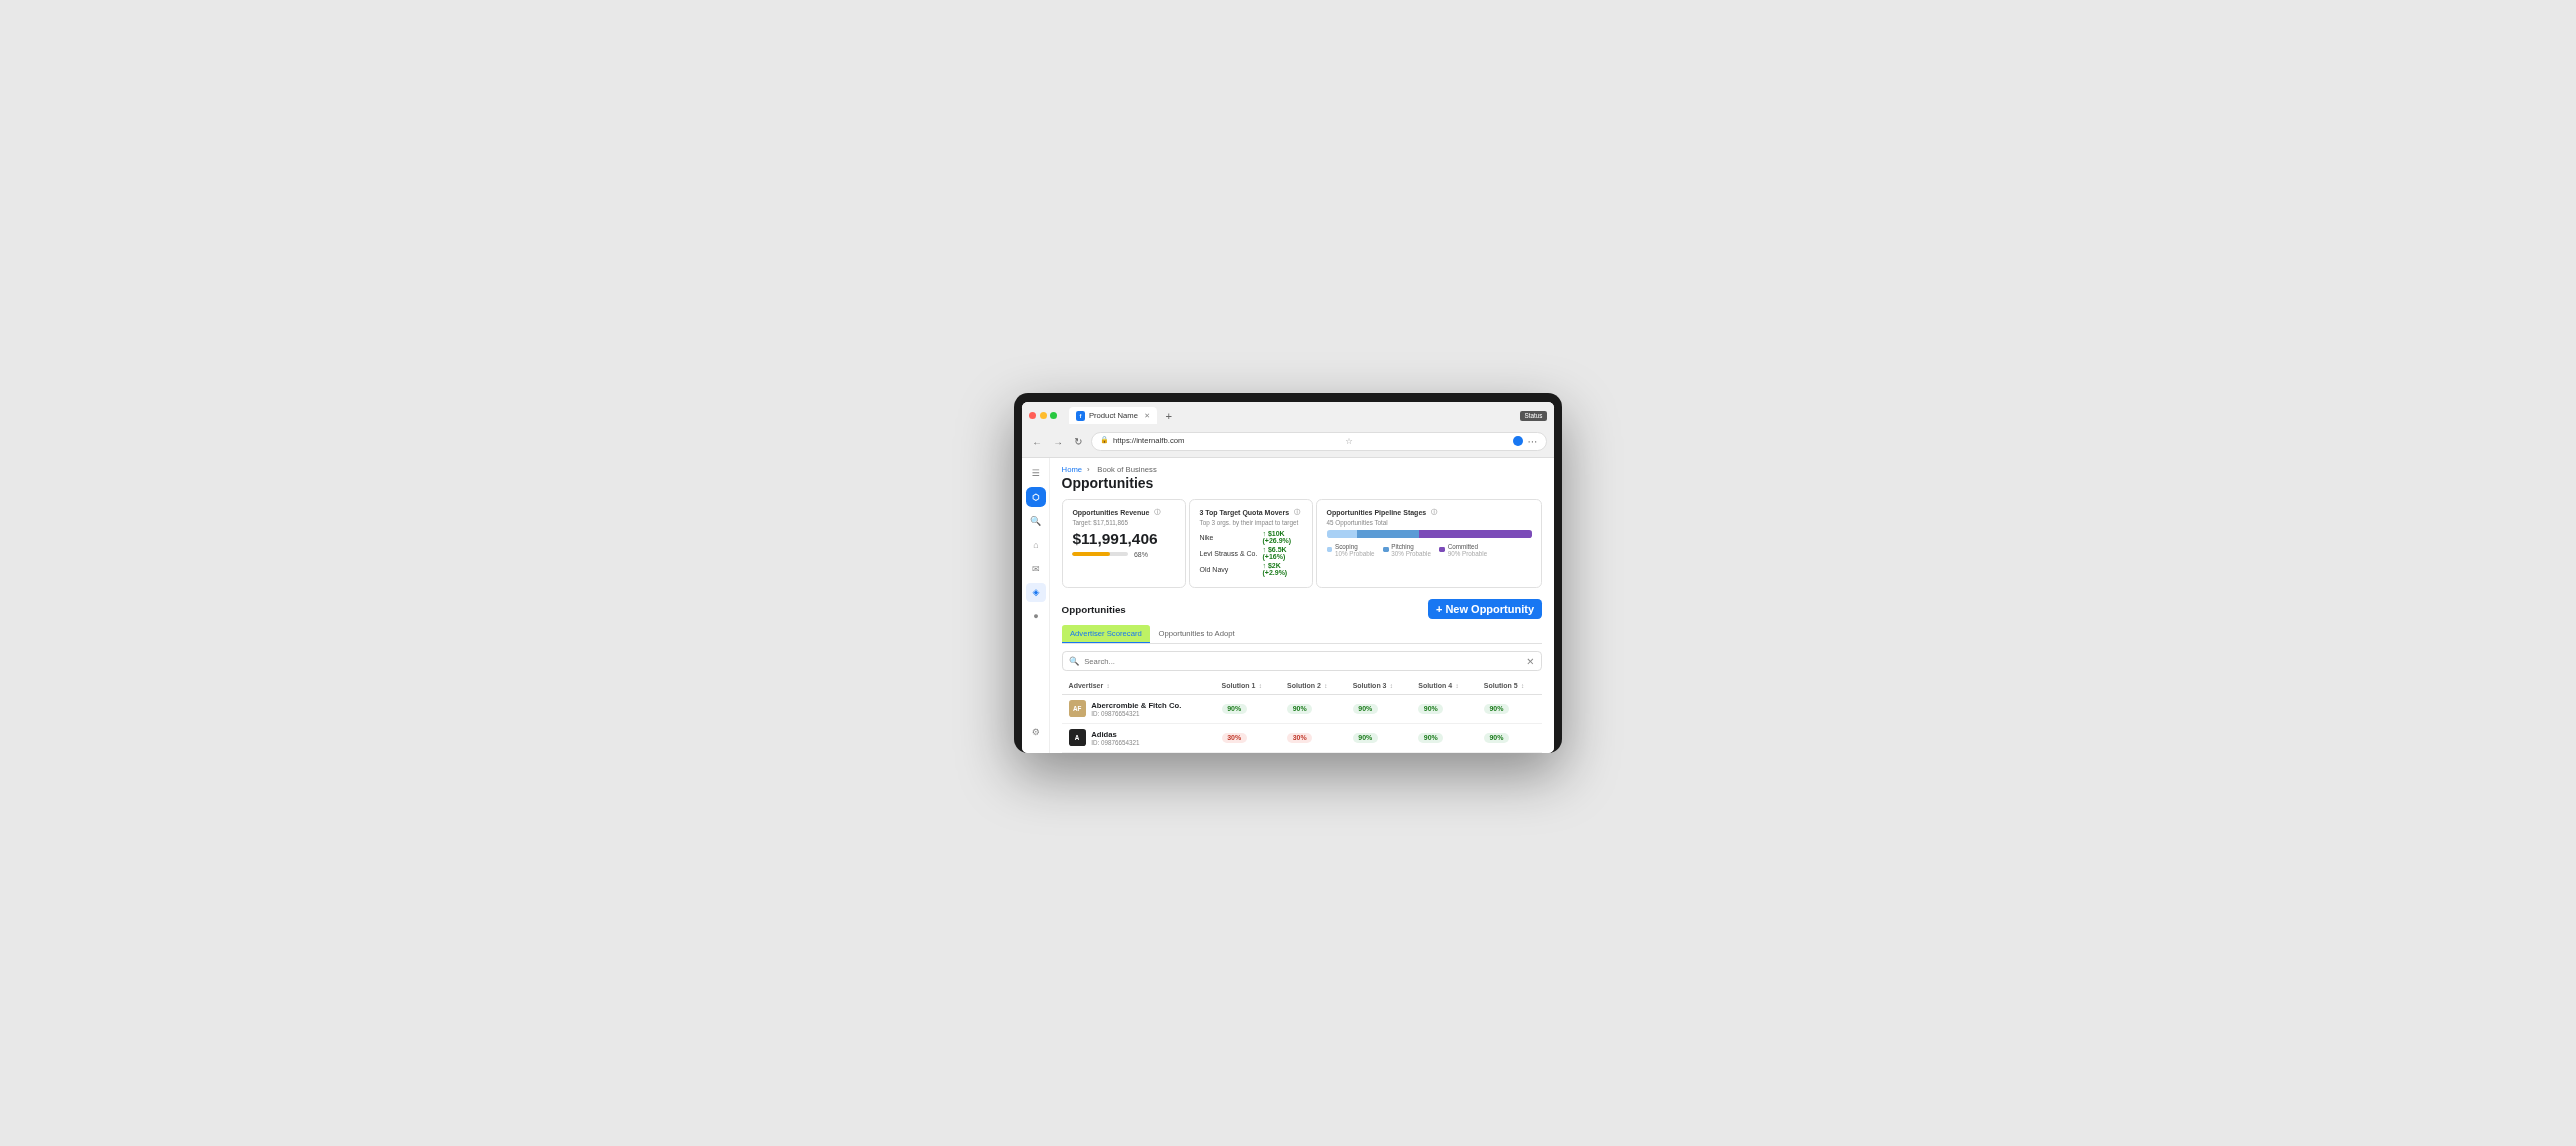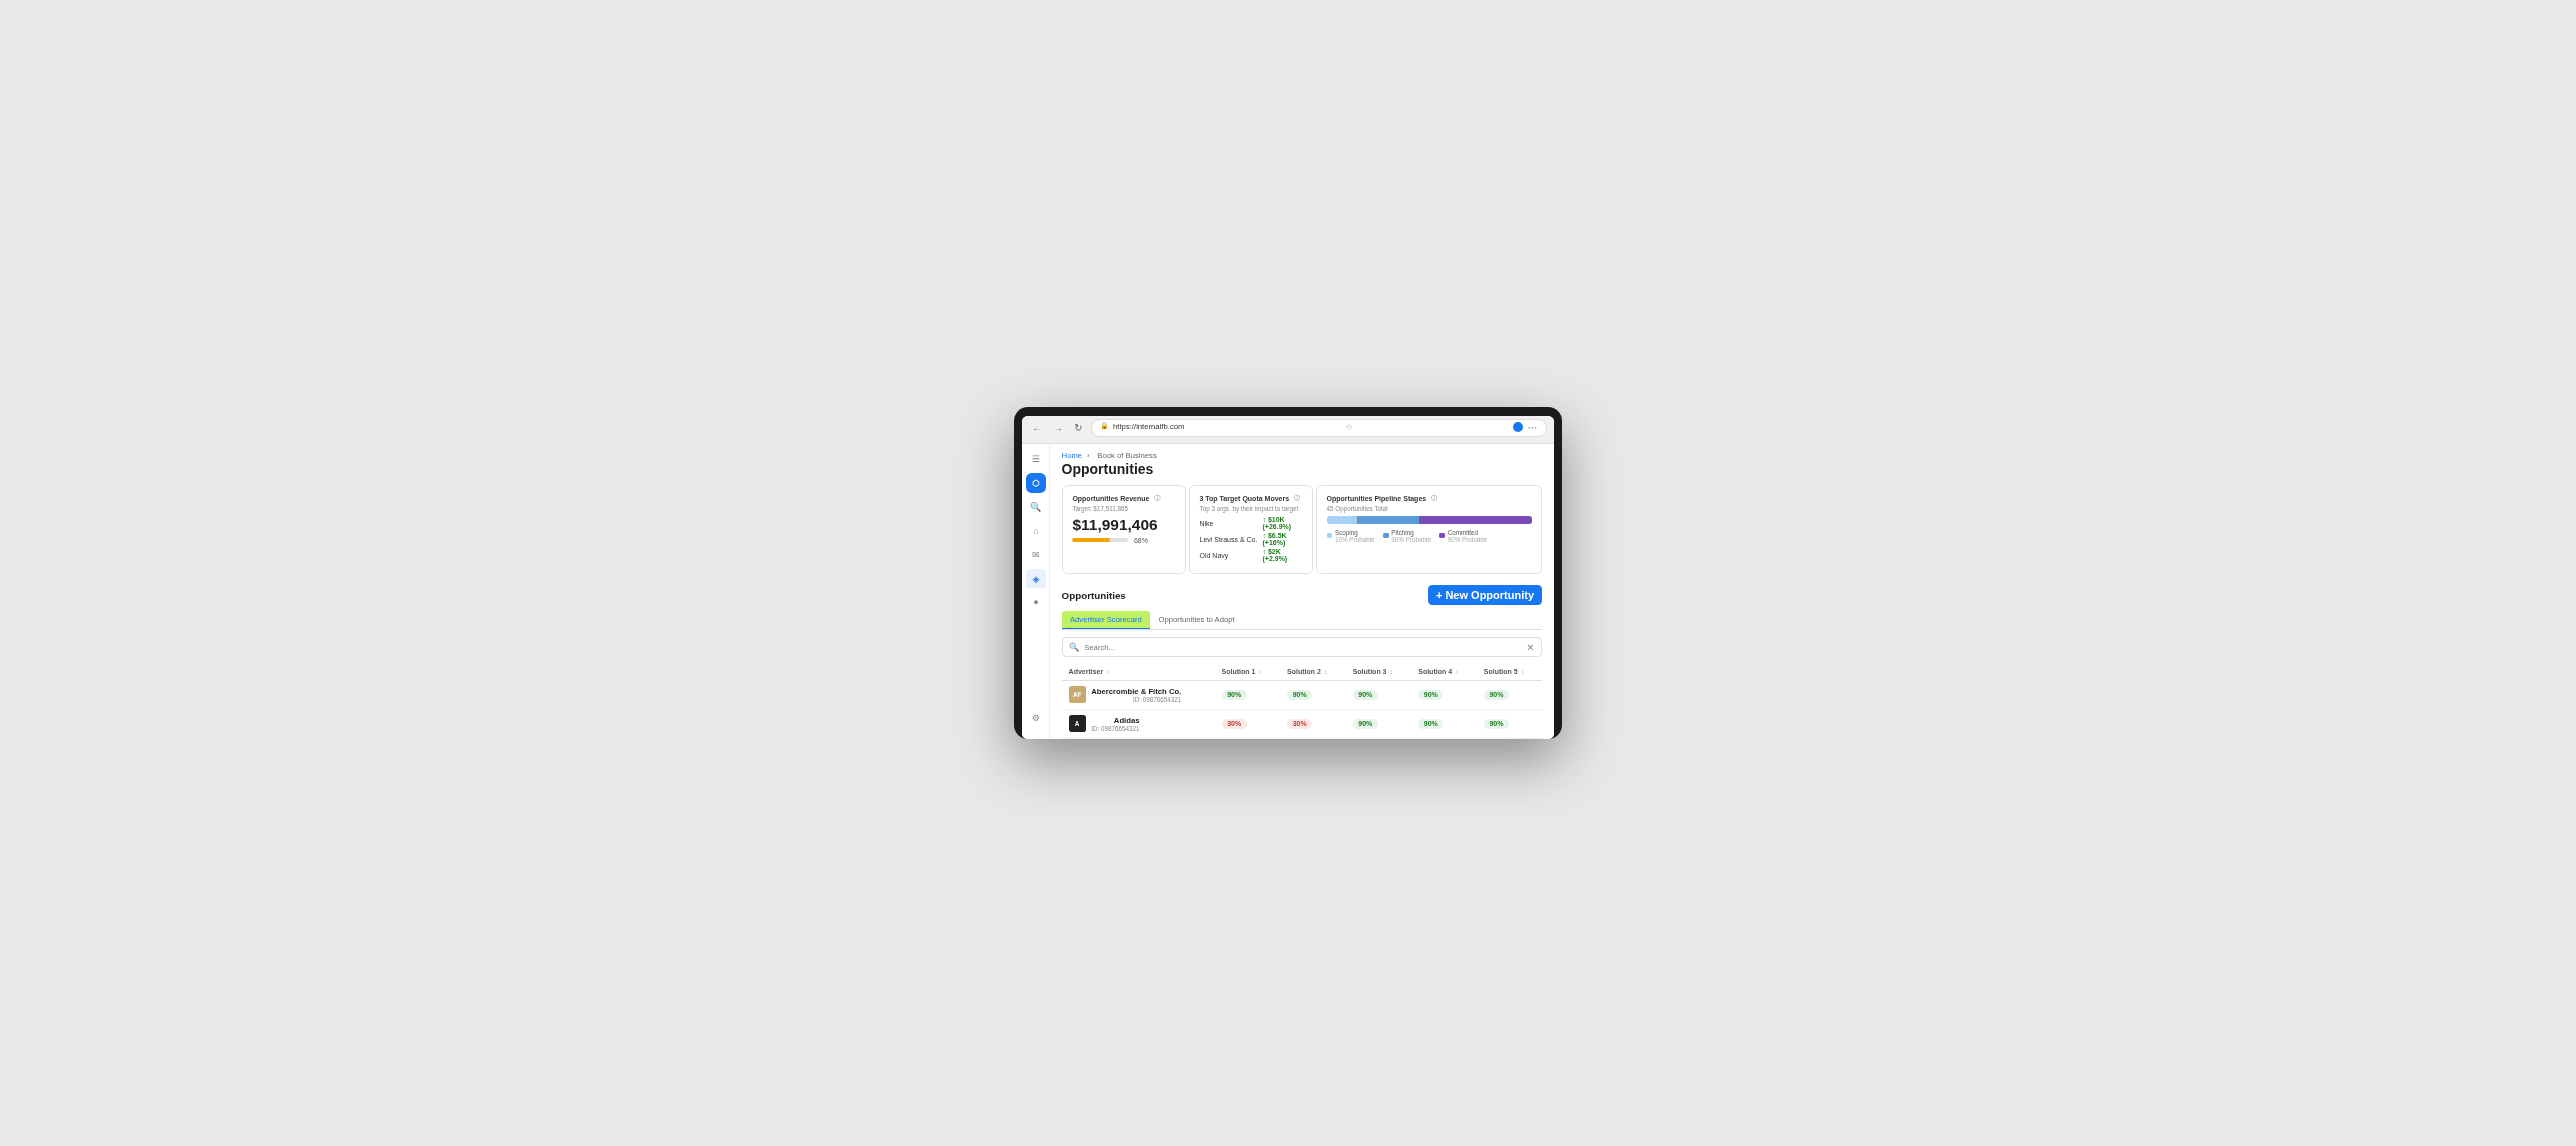--- a/index.html
+++ b/index.html
@@ -381,21 +381,20 @@
     }
     .adv-table td {
       padding: 5.6px 7px;
       border-bottom: 0.7px solid #f0f0f0;
       vertical-align: middle;
     }
     .adv-cell {
       display: flex;
       align-items: center;
       gap: 5.6px;
-      text-align: right;
     }
     .adv-logo {
       width: 17px;
       height: 17px;
       border-radius: 2.8px;
       background: #eee;
       display: flex;
       align-items: center;
       justify-content: center;
       font-size: 6.3px;
@@ -426,20 +425,34 @@
     .sort-icon { font-size: 6.3px; color: #aaa; margin-left: 1.4px; }
     .info-icon { font-size: 6.3px; color: #aaa; margin-left: 2.1px; cursor: pointer; }
   </style>
 </head>
 <body>
 
 <div class="monitor">
   <div class="monitor-screen">
 
     <div class="browser-chrome">
+      <div class="browser-titlebar">
+        <div class="traffic-lights">
+          <div class="traffic-light tl-red"></div>
+          <div class="traffic-light tl-yellow"></div>
+          <div class="traffic-light tl-green"></div>
+        </div>
+        <div class="browser-tab">
+          <div class="tab-favicon">f</div>
+          <span>Product Name</span>
+          <span class="tab-close">✕</span>
+        </div>
+        <button class="new-tab-btn">+</button>
+        <div class="status-badge">Status</div>
+      </div>
       <div class="browser-addressbar">
         <button class="nav-btn">←</button>
         <button class="nav-btn">→</button>
         <button class="nav-btn">↻</button>
         <div class="address-box">
           <span class="address-lock">🔒</span>
           <span>https://internalfb.com</span>
           <span class="address-star" style="margin-left:auto">☆</span>
           <div class="address-dot"></div>
           <span class="address-more">⋯</span>

